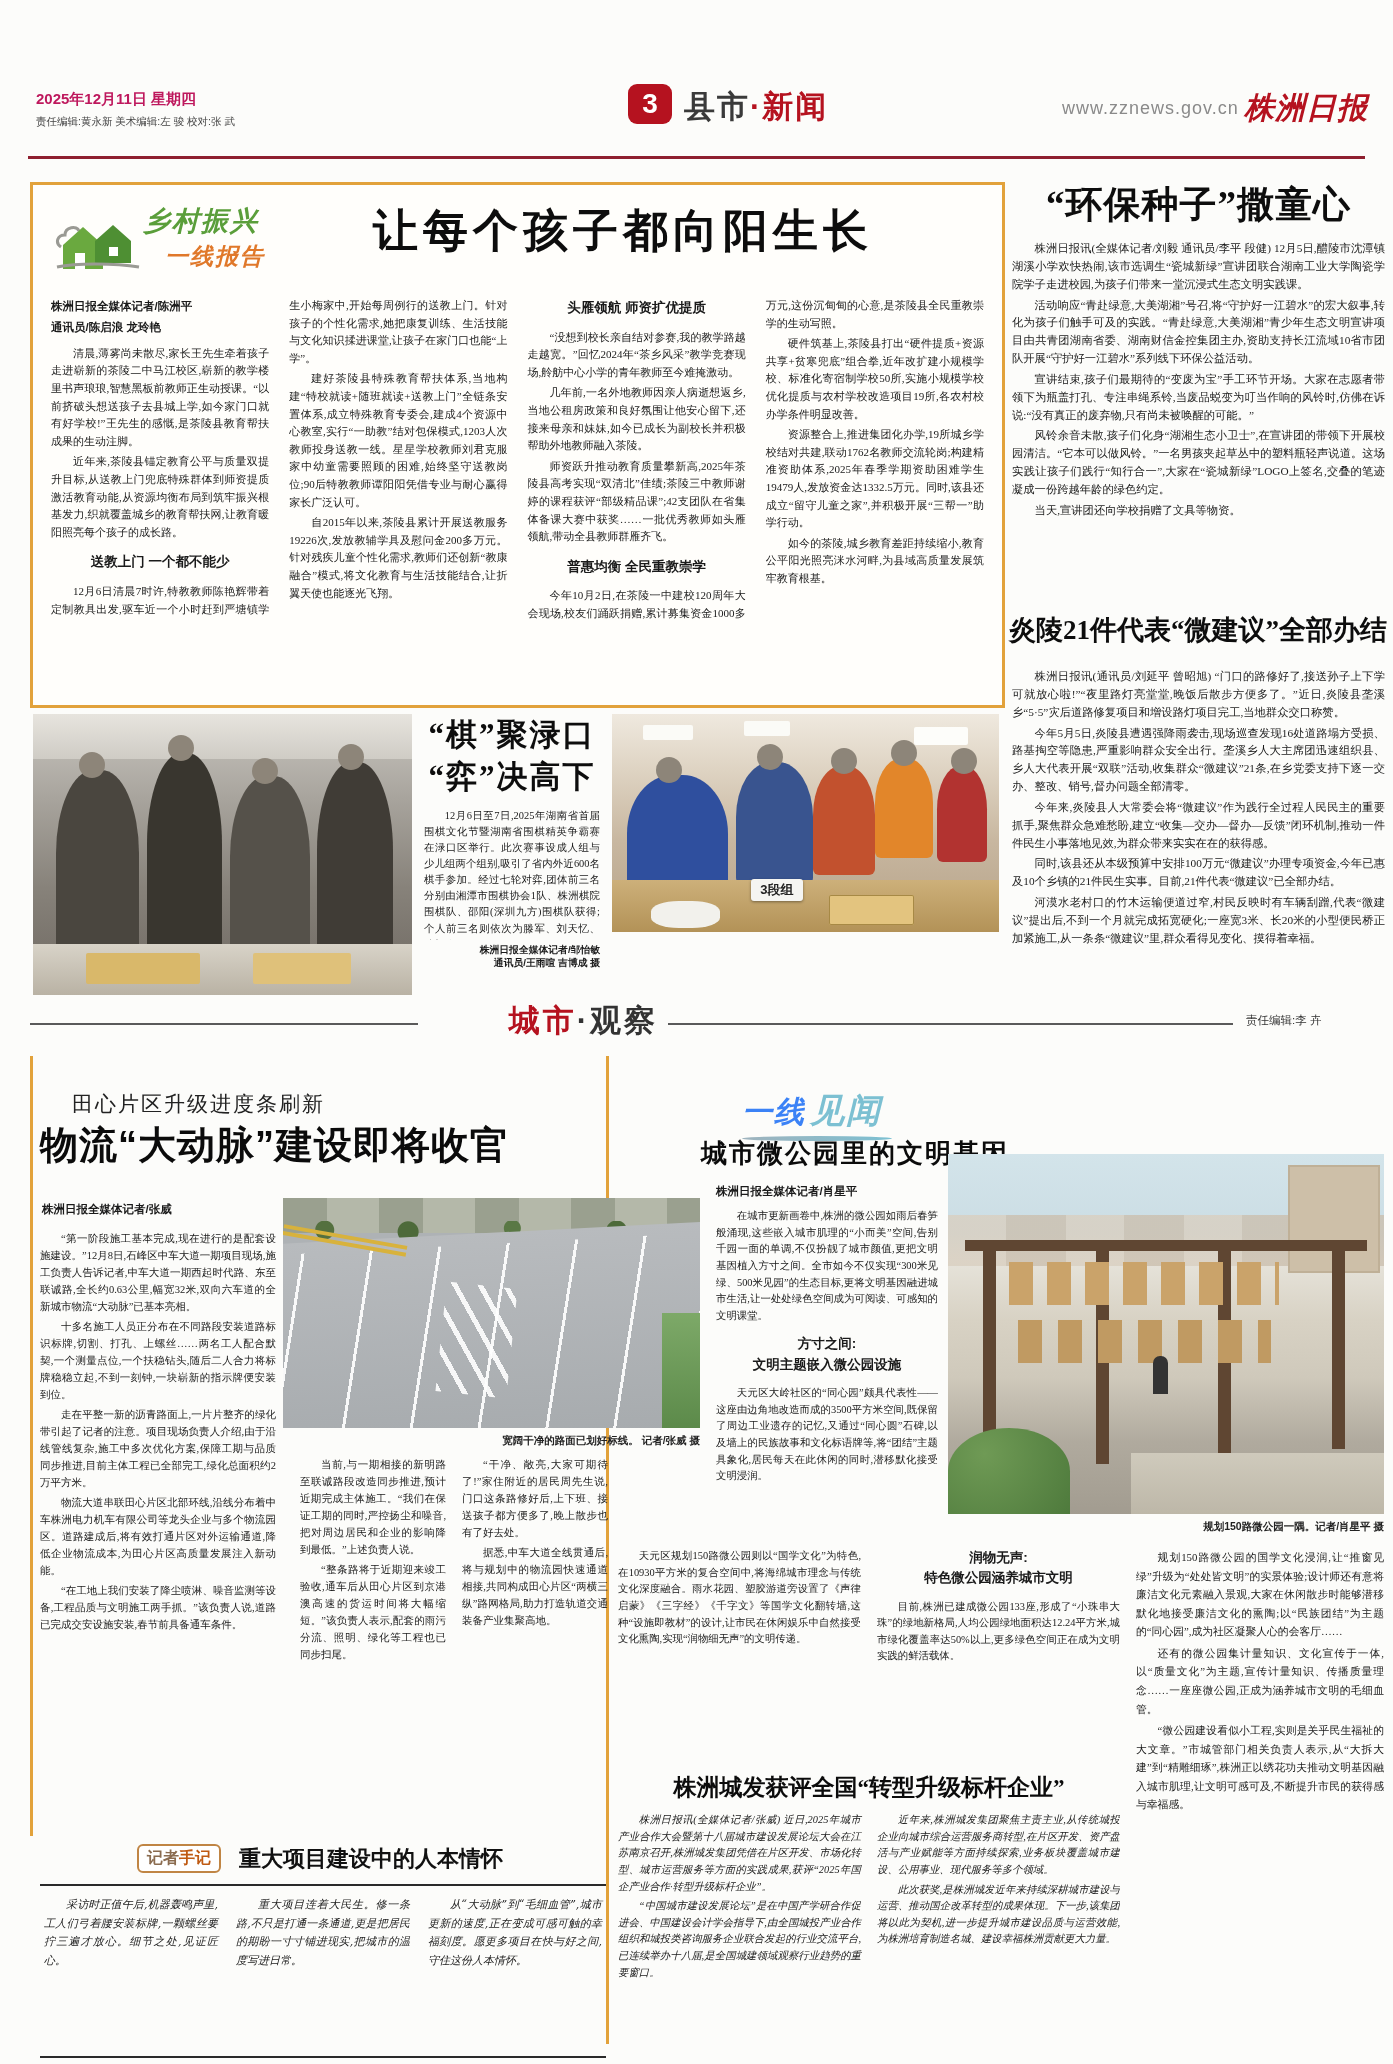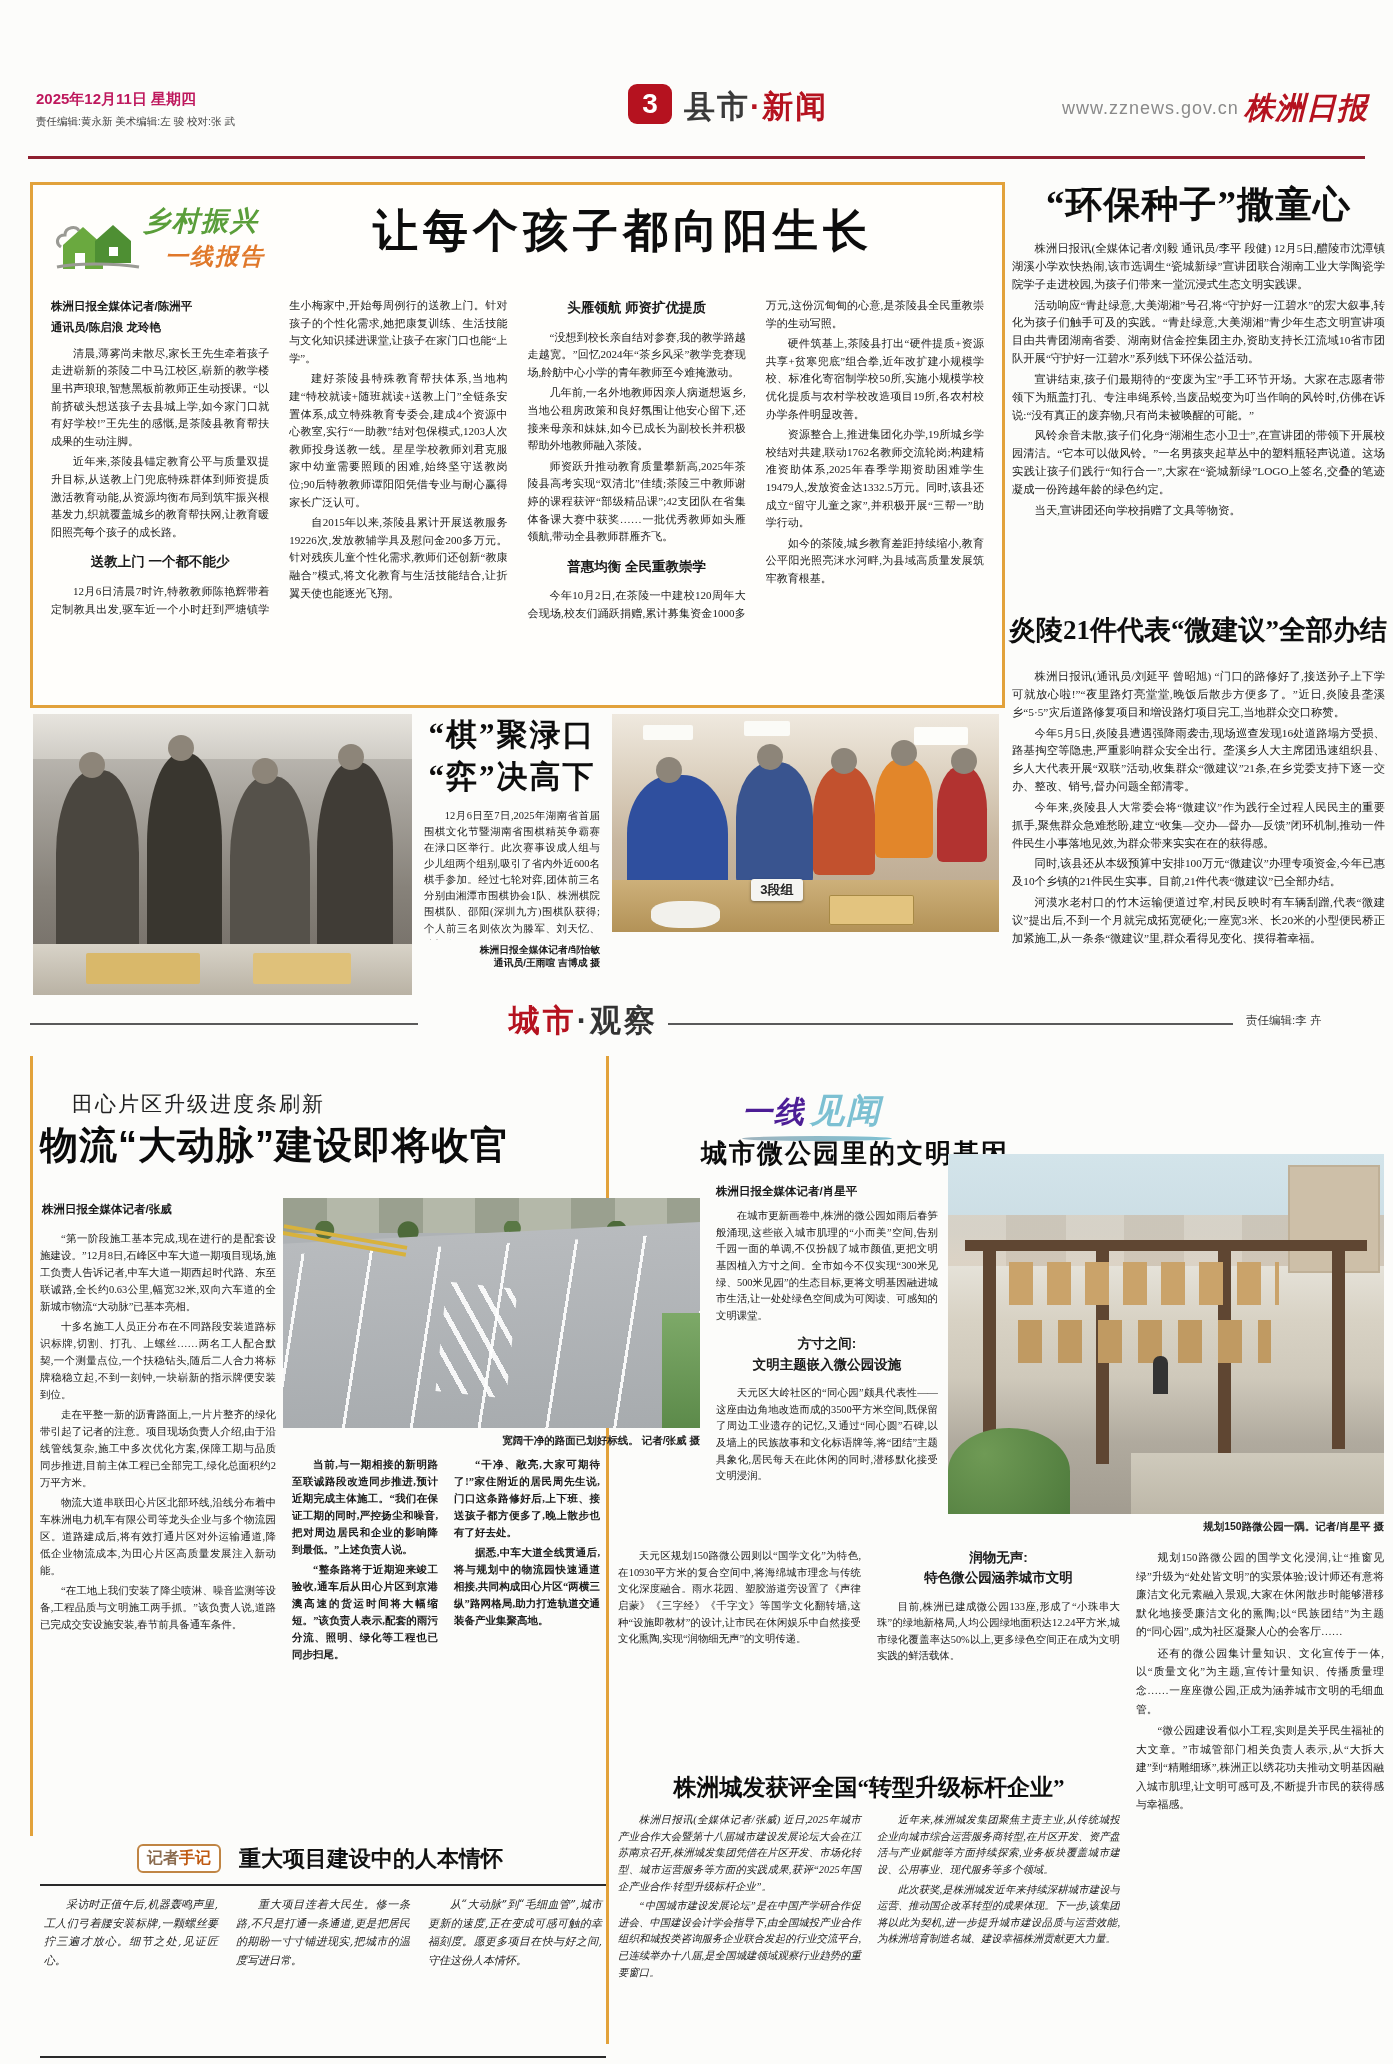--- a/index.html
+++ b/index.html
@@ -179,41 +179,41 @@
   </div>
   <div class="abs cap" style="left:283px;top:1434px;width:417px;">宽阔干净的路面已划好标线。 记者/张威 摄</div>
 
   <div class="abs txt" style="left:40px;top:1230px;width:236px;height:602px;font-size:10.5px;line-height:1.62;">
     <p>“第一阶段施工基本完成,现在进行的是配套设施建设。”12月8日,石峰区中车大道一期项目现场,施工负责人告诉记者,中车大道一期西起时代路、东至联诚路,全长约0.63公里,幅宽32米,双向六车道的全新城市物流“大动脉”已基本亮相。</p>
     <p>十多名施工人员正分布在不同路段安装道路标识标牌,切割、打孔、上螺丝……两名工人配合默契,一个测量点位,一个扶稳钻头,随后二人合力将标牌稳稳立起,不到一刻钟,一块崭新的指示牌便安装到位。</p>
     <p>走在平整一新的沥青路面上,一片片整齐的绿化带引起了记者的注意。项目现场负责人介绍,由于沿线管线复杂,施工中多次优化方案,保障工期与品质同步推进,目前主体工程已全部完工,绿化总面积约2万平方米。</p>
     <p>物流大道串联田心片区北部环线,沿线分布着中车株洲电力机车有限公司等龙头企业与多个物流园区。道路建成后,将有效打通片区对外运输通道,降低企业物流成本,为田心片区高质量发展注入新动能。</p>
     <p>“在工地上我们安装了降尘喷淋、噪音监测等设备,工程品质与文明施工两手抓。”该负责人说,道路已完成交安设施安装,春节前具备通车条件。</p>
   </div>
-  <div class="abs txt c2" style="left:292px;top:1456px;width:308px;height:376px;font-size:10.5px;line-height:1.62;font-weight:bold;">
+  <div class="abs txt c2" style="left:300px;top:1456px;width:308px;height:376px;font-size:10.5px;line-height:1.62;">
     <p>当前,与一期相接的新明路至联诚路段改造同步推进,预计近期完成主体施工。“我们在保证工期的同时,严控扬尘和噪音,把对周边居民和企业的影响降到最低。”上述负责人说。</p>
     <p>“整条路将于近期迎来竣工验收,通车后从田心片区到京港澳高速的货运时间将大幅缩短。”该负责人表示,配套的雨污分流、照明、绿化等工程也已同步扫尾。</p>
     <p>“干净、敞亮,大家可期待了!”家住附近的居民周先生说,门口这条路修好后,上下班、接送孩子都方便多了,晚上散步也有了好去处。</p>
     <p>据悉,中车大道全线贯通后,将与规划中的物流园快速通道相接,共同构成田心片区“两横三纵”路网格局,助力打造轨道交通装备产业集聚高地。</p>
   </div>
 
   <div class="abs" style="left:40px;top:1844px;width:560px;text-align:center;">
     <span class="nb-badge">
       <span style="color:#8a6b4f;">记者</span><span style="color:#bf5a12;">手记</span>
     </span>
     <span class="sans" style="font-size:22px;font-weight:900;margin-left:14px;vertical-align:middle;color:#111;">重大项目建设中的人本情怀</span>
   </div>
   <div class="abs nb-box txt" style="left:40px;top:1884px;width:558px;height:150px;padding:10px 4px;font-size:11px;line-height:1.7;color:#222;">
     <p>采访时正值午后,机器轰鸣声里,工人们弓着腰安装标牌,一颗螺丝要拧三遍才放心。细节之处,见证匠心。</p>
     <p>重大项目连着大民生。修一条路,不只是打通一条通道,更是把居民的期盼一寸寸铺进现实,把城市的温度写进日常。</p>
     <p>从“大动脉”到“毛细血管”,城市更新的速度,正在变成可感可触的幸福刻度。愿更多项目在快与好之间,守住这份人本情怀。</p>
   </div>
 
   <div class="abs" style="left:742px;top:1088px;width:230px;">
-    <span class="sans" style="font-size:30px;font-weight:900;font-style:italic;color:#4c1d95;letter-spacing:2px;text-align:right;">一线</span>
+    <span class="sans" style="font-size:30px;font-weight:900;font-style:italic;color:#3b82f6;letter-spacing:2px;text-align:right;">一线</span>
     <span class="sans" style="font-size:34px;font-weight:900;font-style:italic;color:#7cc0d2;letter-spacing:2px;">见闻</span>
     <div style="width:150px;height:5px;background:linear-gradient(90deg,#9fb3bd,#7cc0d2);border-radius:50%;margin-top:2px;transform:skewX(-30deg);"></div>
   </div>
   <h2 class="abs sans" style="left:660px;top:1136px;width:390px;text-align:center;font-size:26px;font-weight:900;letter-spacing:2px;color:#0b0b0b;">城市微公园里的文明基因</h2>
   <div class="abs sans" style="left:716px;top:1184px;font-size:11.5px;font-weight:bold;">株洲日报全媒体记者/肖星平</div>
 
   <div class="abs txt" style="left:716px;top:1208px;width:222px;height:332px;font-size:10.4px;line-height:1.6;">
     <p>在城市更新画卷中,株洲的微公园如雨后春笋般涌现,这些嵌入城市肌理的“小而美”空间,告别千园一面的单调,不仅扮靓了城市颜值,更把文明基因植入方寸之间。全市如今不仅实现“300米见绿、500米见园”的生态目标,更将文明基因融进城市生活,让一处处绿色空间成为可阅读、可感知的文明课堂。</p>
     <h3 class="sub" style="line-height:1.5;">
       <span style="display:block;">方寸之间:</span>

